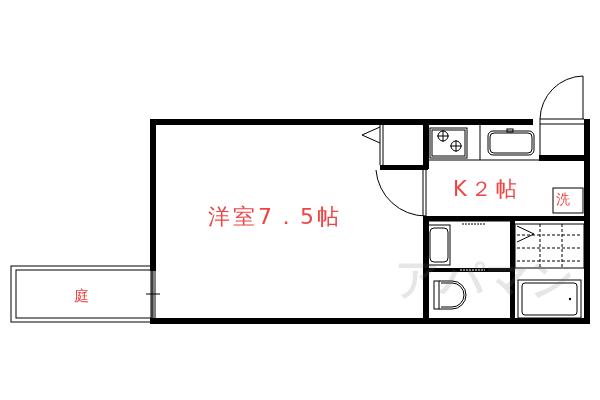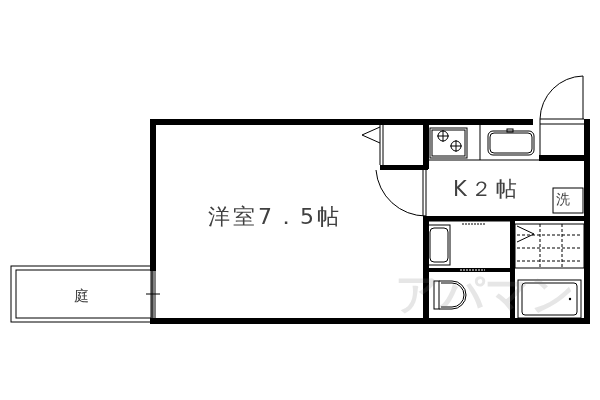--- a/index.html
+++ b/index.html
@@ -1,24 +1,24 @@
 <!DOCTYPE html>
 <html><head>
 <meta charset="utf-8">
 <style>
   html, body { margin:0; padding:0; background:#ffffff; }
   body { width:600px; height:400px; position:relative; overflow:hidden; font-family:"DejaVu Sans", sans-serif; }
   .plan { position:absolute; left:0; top:0; width:600px; height:400px; }
-  .label { position:absolute; color:#404040; white-space:nowrap; font-family:"DejaVu Sans", sans-serif;text-align:center; }
+  .label { position:absolute; color:#ef4444; white-space:nowrap; font-family:"DejaVu Sans", sans-serif;text-align:center; }
   .room-main { left:208px; top:202px; font-size:22px; letter-spacing:3px; }
   .room-k { left:453px; top:175px; font-size:21px; letter-spacing:4px; }
   .garden { left:74px; top:287px; font-size:15px; }
   .wash { left:556px; top:191px; font-size:14px; }
   .watermark { position:absolute; left:395px; top:250px; width:200px; height:100px; opacity:0.18; pointer-events:none; }
-  .wm-text { position:absolute; color:#777; font-weight:bold; font-family:"DejaVu Sans", sans-serif;margin-top:15px; }
+  .wm-text { position:absolute; color:#777; font-weight:bold; font-family:"DejaVu Sans", sans-serif; }
 </style>
 </head>
 <body>
 
 <div class="plan">
   <svg width="600" height="400" viewBox="0 0 600 400">
 
     <g>
       <rect x="11" y="266" width="142" height="56" fill="none" stroke="#000" stroke-width="1"></rect>
       <rect x="16" y="270" width="135" height="48" fill="none" stroke="#000" stroke-width="1"></rect>

